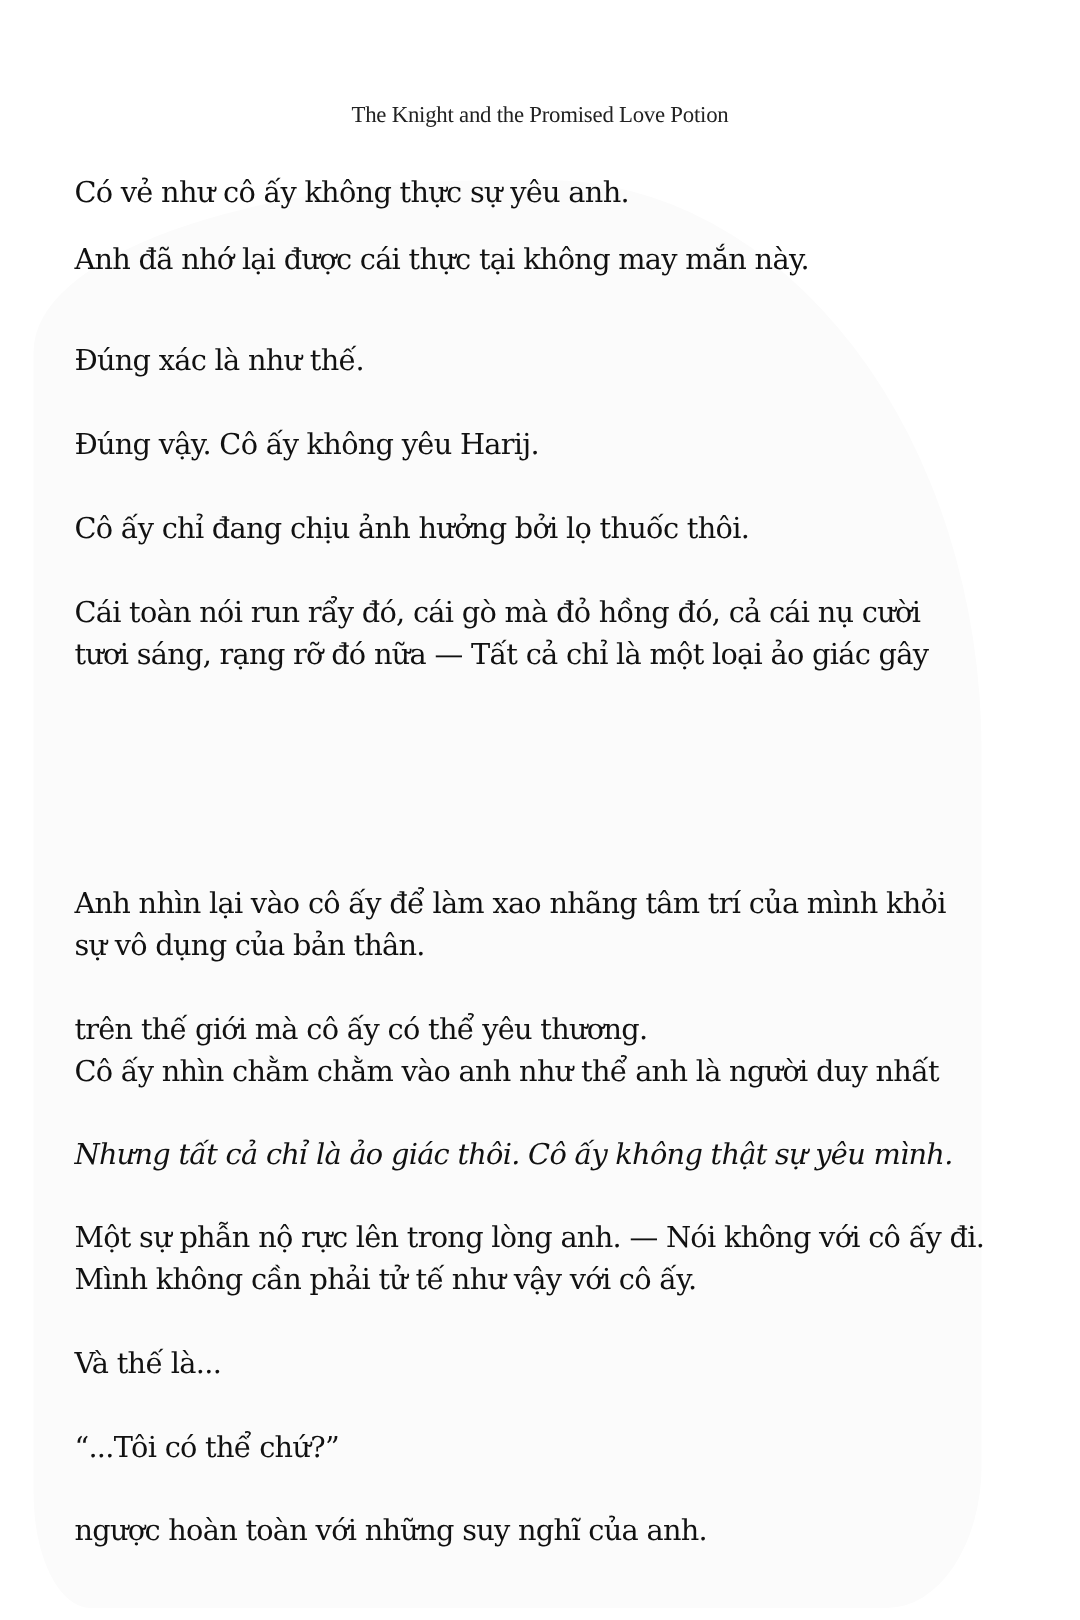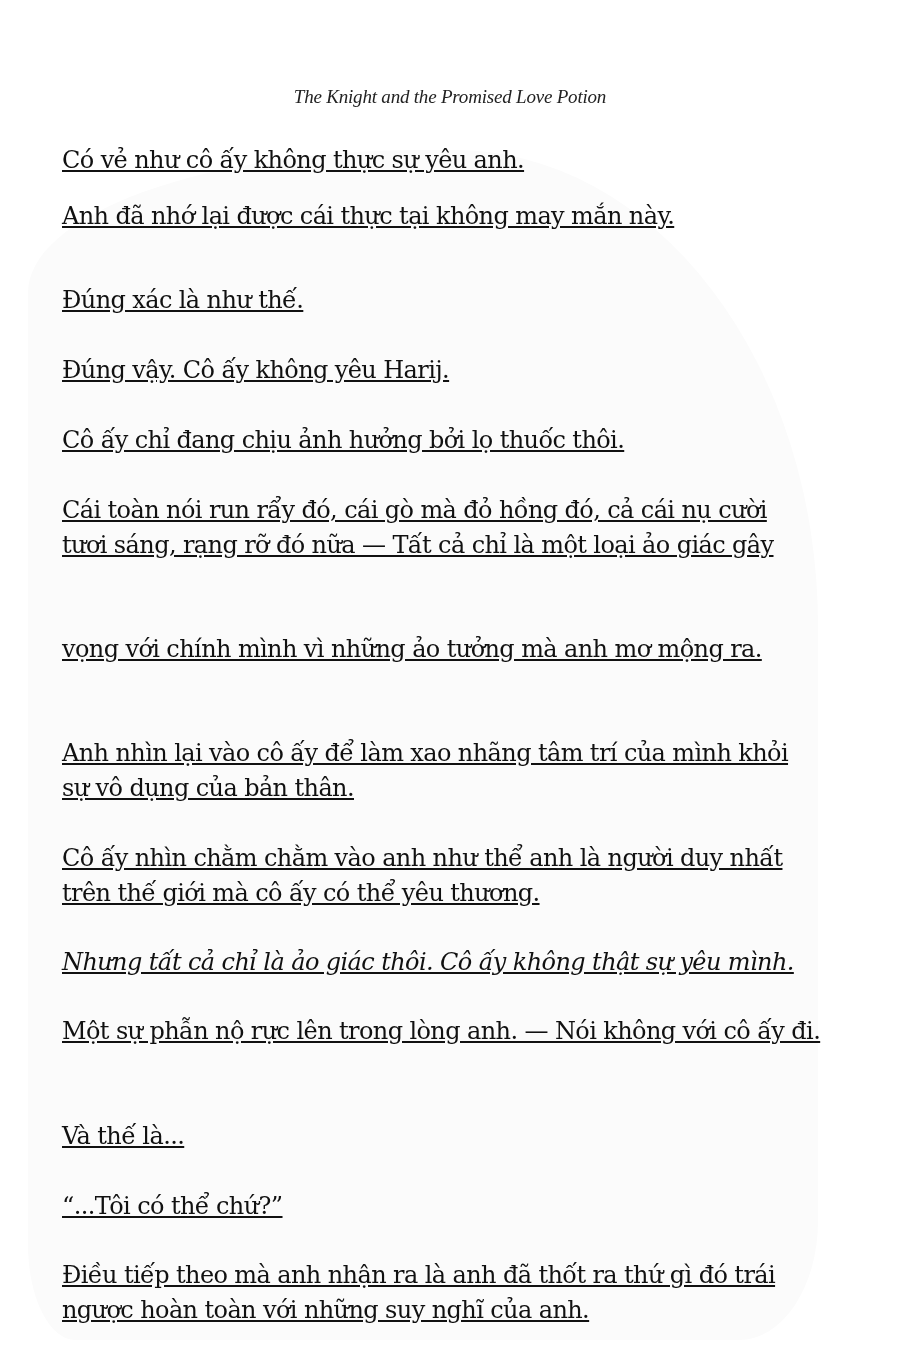--- a/index.html
+++ b/index.html
@@ -23,21 +23,20 @@
       border-radius: 50% 46% 10% 6% / 12% 40% 10% 8%;
       z-index: 0;
     }
     .running-header {
       position: absolute;
       top: 86px;
       left: 0;
       width: 900px;
       text-align: center;
       font-family: "Liberation Serif", "DejaVu Serif", serif;
-      font-style: italic;
       font-size: 19px;
       color: #222;
       letter-spacing: -0.2px;
       z-index: 1;
     }
     .body-text {
       position: absolute;
       left: 62px;
       top: 0;
       width: 830px;
@@ -46,21 +45,20 @@
       font-size: 24px;
       color: #111;
       line-height: 35px;
       letter-spacing: -0.6px;
     }
     .para {
       position: absolute;
       left: 0;
       white-space: nowrap;
       margin: 0;
-      text-decoration: underline;
     }
     .line {
       display: block;
       height: 35px;
     }
     .italic { font-style: italic; }
   </style>
 </head>
 <body>
 
@@ -82,39 +80,38 @@
     <span class="line">Đúng vậy. Cô ấy không yêu Harij.</span>
   </p>
   <p class="para" style="top:423px">
     <span class="line">Cô ấy chỉ đang chịu ảnh hưởng bởi lọ thuốc thôi.</span>
   </p>
   <p class="para" style="top:493px">
     <span class="line">Cái toàn nói run rẩy đó, cái gò mà đỏ hồng đó, cả cái nụ cười</span>
     <span class="line">tươi sáng, rạng rỡ đó nữa — Tất cả chỉ là một loại ảo giác gây</span>
   </p>
   <p class="para" style="top:632px">
-    <span class="line">vọng với chính mình vì những ảo tưởng mà anh mơ mộng ra.</span>
   </p>
   <p class="para" style="top:736px">
     <span class="line">Anh nhìn lại vào cô ấy để làm xao nhãng tâm trí của mình khỏi</span>
     <span class="line">sự vô dụng của bản thân.</span>
   </p>
   <p class="para" style="top:841px">
+    <span class="line">trên thế giới mà cô ấy có thể yêu thương.</span>
     <span class="line">Cô ấy nhìn chằm chằm vào anh như thể anh là người duy nhất</span>
-    <span class="line">trên thế giới mà cô ấy có thể yêu thương.</span>
   </p>
   <p class="para italic" style="top:945px">
     <span class="line">Nhưng tất cả chỉ là ảo giác thôi. Cô ấy không thật sự yêu mình.</span>
   </p>
   <p class="para" style="top:1014px">
     <span class="line">Một sự phẫn nộ rực lên trong lòng anh. — Nói không với cô ấy đi.</span>
+    <span class="line">Mình không cần phải tử tế như vậy với cô ấy.</span>
   </p>
   <p class="para" style="top:1119px">
     <span class="line">Và thế là...</span>
   </p>
   <p class="para" style="top:1189px">
     <span class="line">“...Tôi có thể chứ?”</span>
   </p>
   <p class="para" style="top:1258px">
-    <span class="line">Điều tiếp theo mà anh nhận ra là anh đã thốt ra thứ gì đó trái</span>
     <span class="line">ngược hoàn toàn với những suy nghĩ của anh.</span>
   </p>
 </div>
 
 </body></html>

